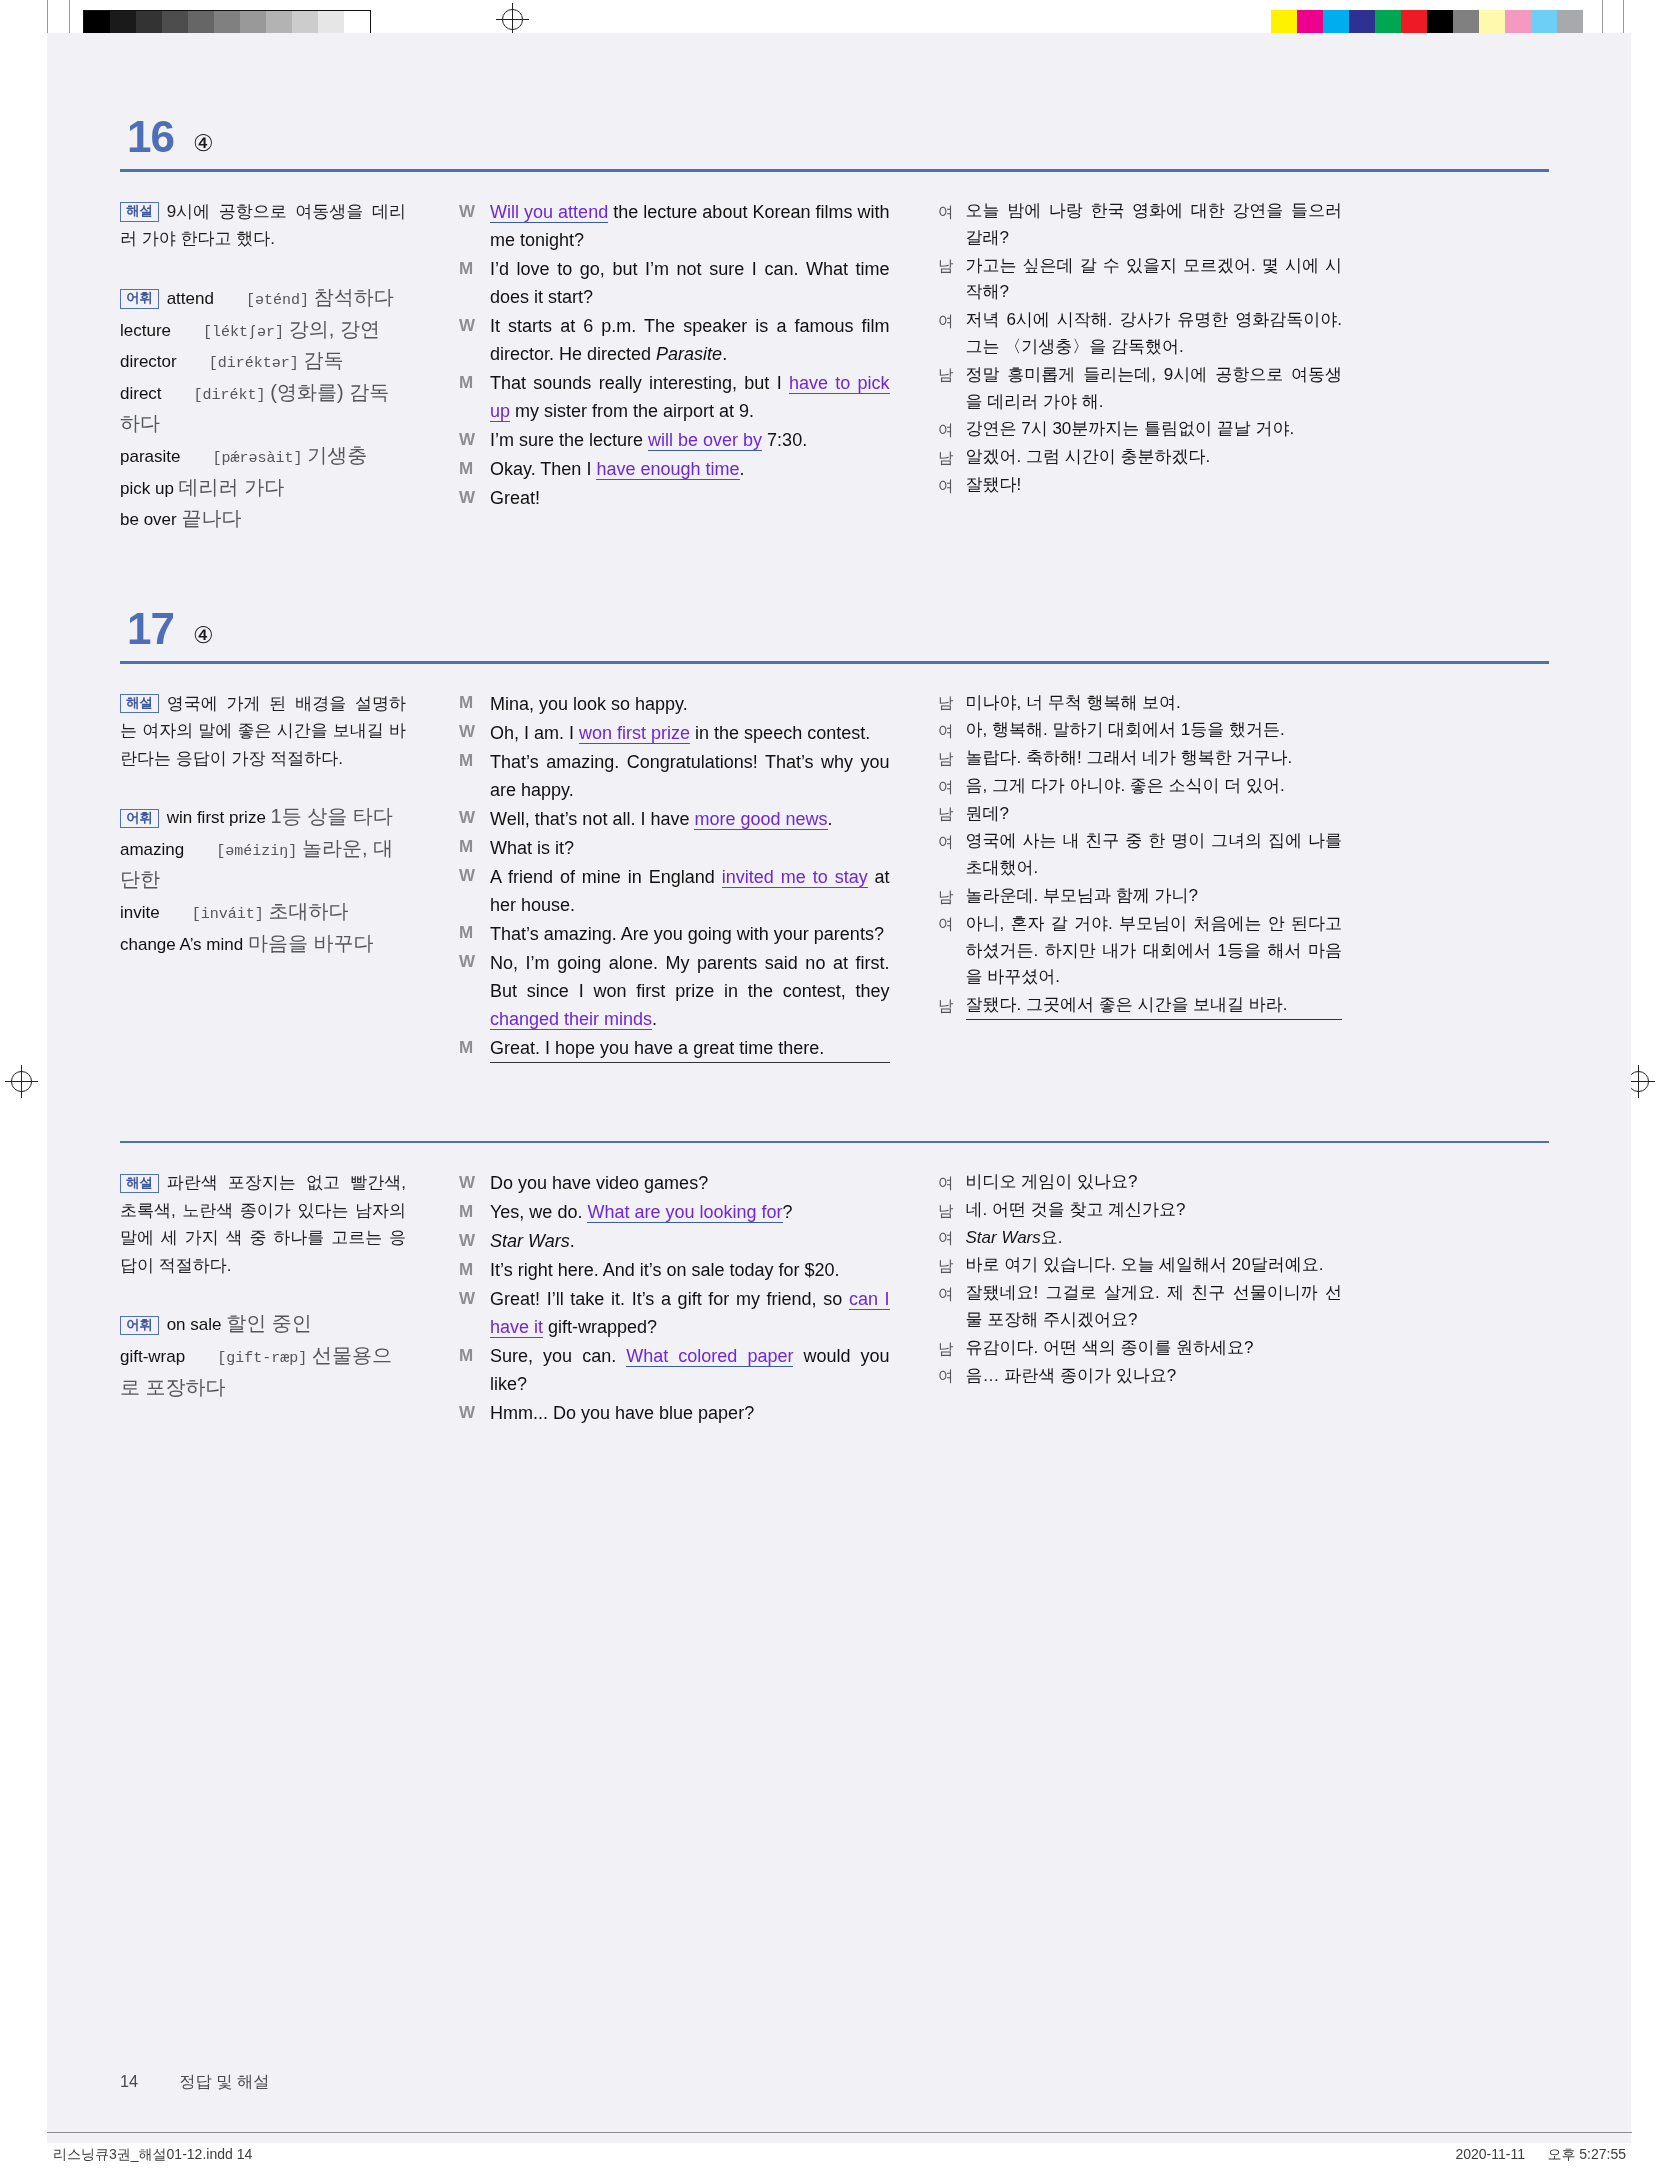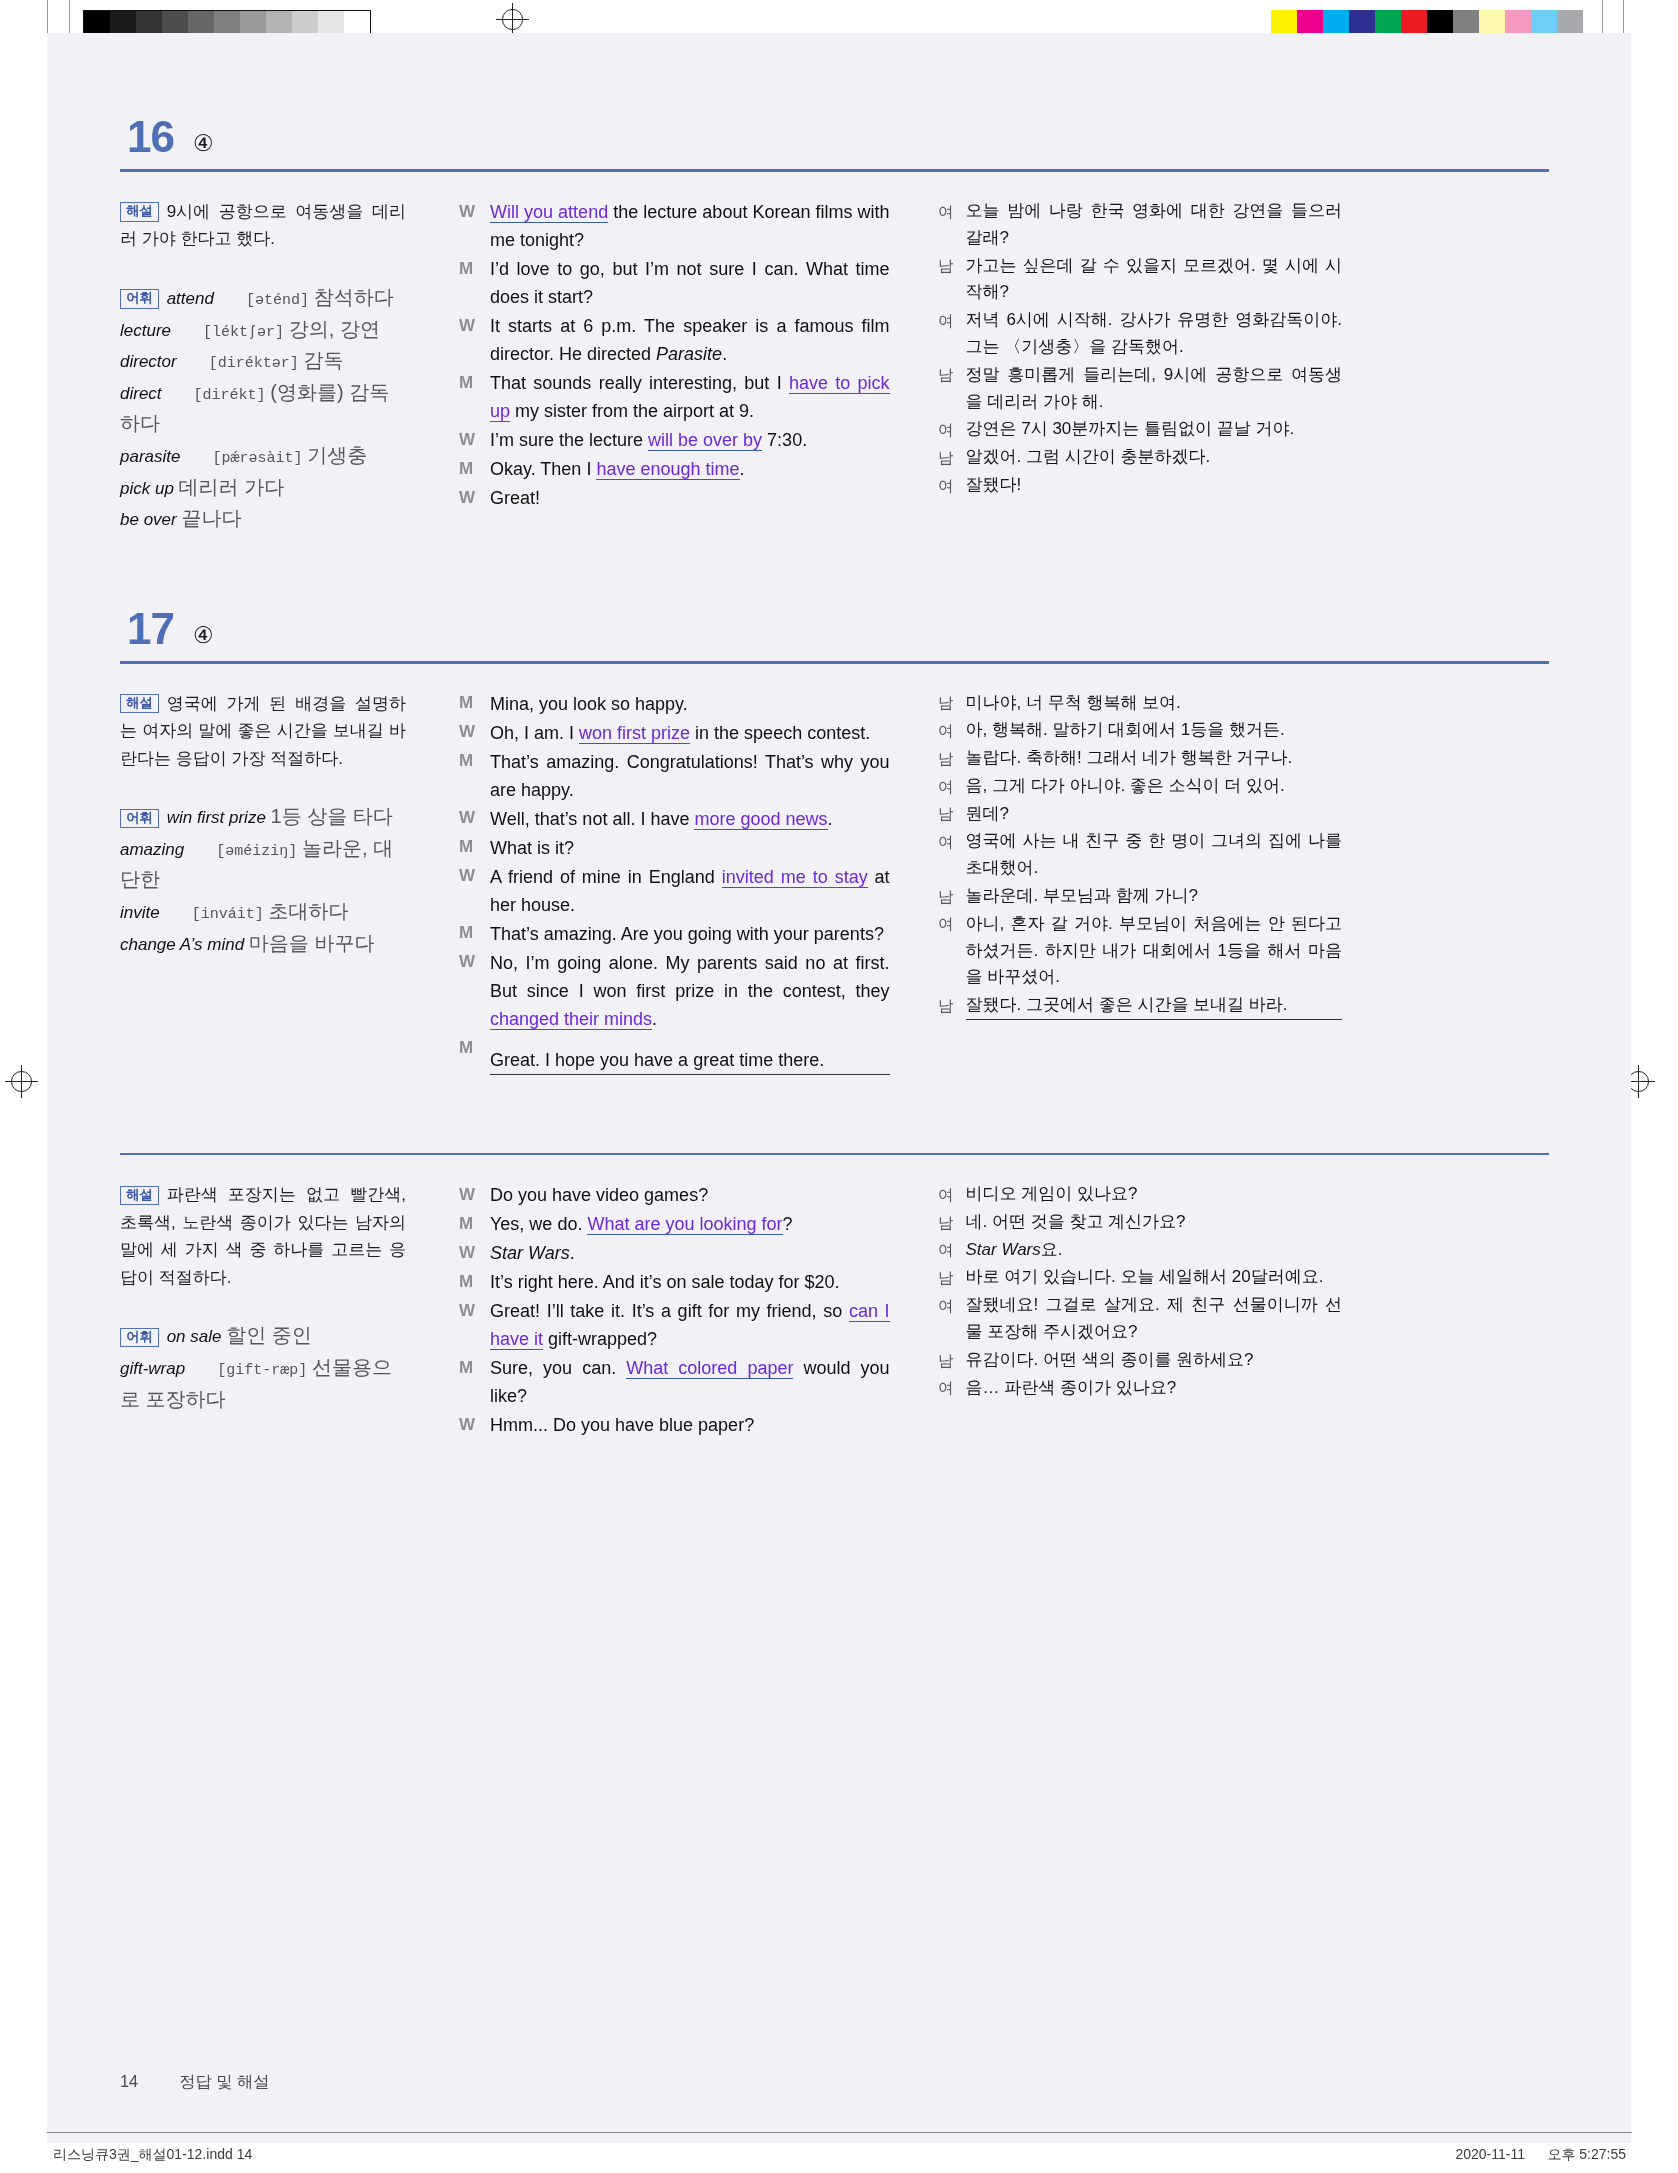--- a/index.html
+++ b/index.html
@@ -123,21 +123,20 @@
   }
   .vocab { margin-top: 29px; }
   .vocab-line {
     font-size: 17px;
     line-height: 1.58;
     color: #2a2a2a;
   }
   .vocab-line .w {
     color: #111;
     font-size: 17px;
-    font-style: italic;
   }
   .vocab-line .ipa {
     font-family: Liberation Mono, monospace;
     color: #55565c;
     font-size: 15px;
     padding-left: 32px;
   }
   .vocab-line .ko {
     color: #55565c;
     font-size: 20px;
@@ -154,21 +153,21 @@
     width: 31px;
     flex: 0 0 31px;
     font-weight: bold;
     color: #8d8d92;
     font-size: 17px;
     padding-top: 0.9px;
   }
   .utt { flex: 1; color: #111; text-align: justify; }
   .utt .ul  { color: #6d28d9; border-bottom: 1.2px solid #3b5ba5; }
   .utt .it  { font-style: italic; }
-  .utt.answer-line { border-bottom: 1.3px solid #333; display: inline-block; margin-top: 12px; }
+  .utt.answer-line { border-bottom: 1.3px solid #333; display: inline-block; }
 
   
   .kr-row {
     display: flex;
     font-size: 17px;
     line-height: 1.58;
     margin-bottom: 0.9px;
   }
   .kr-spk {
     width: 27.5px; flex: 0 0 27.5px;

